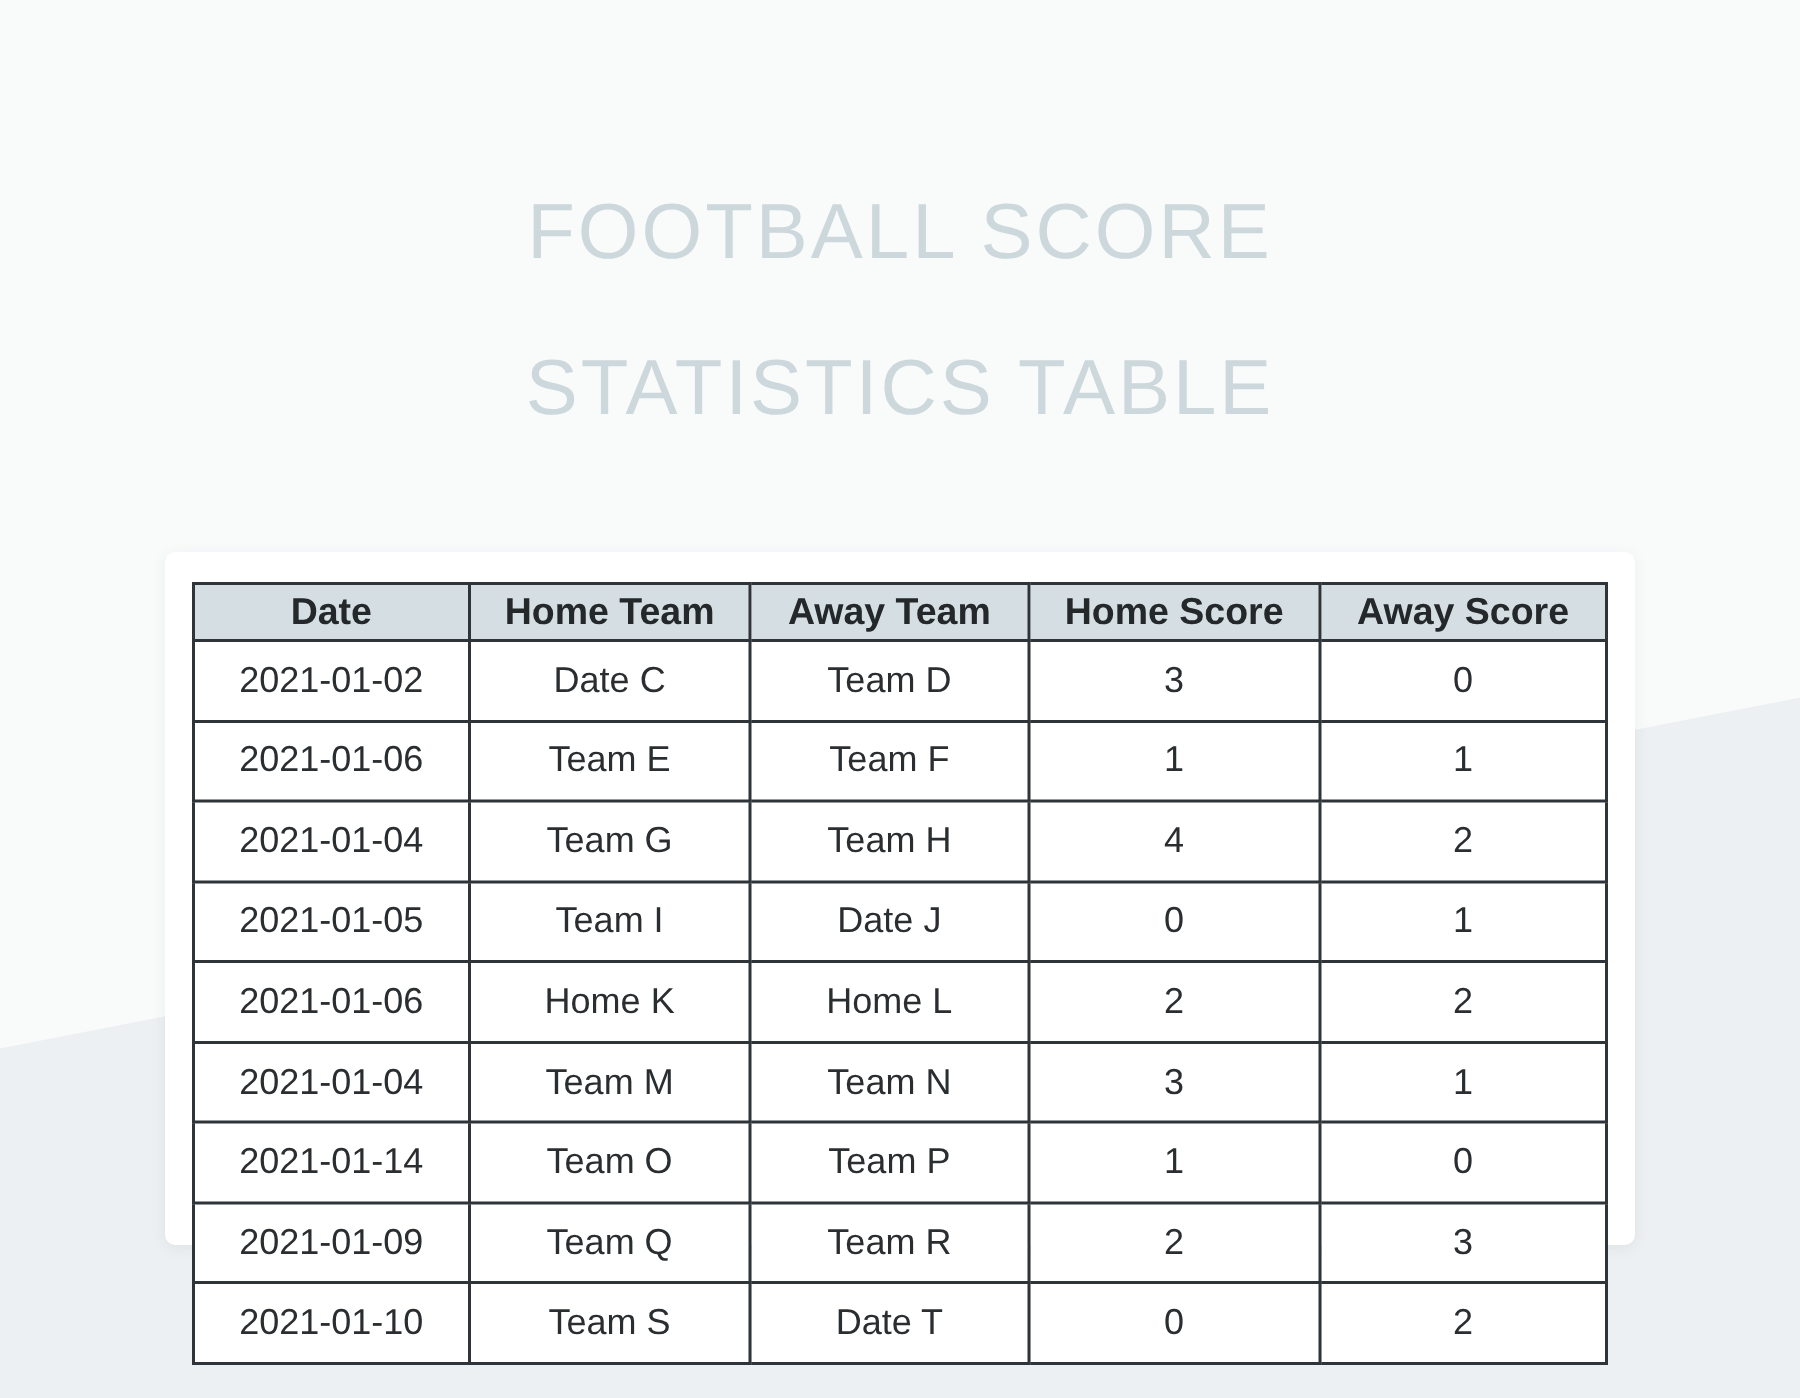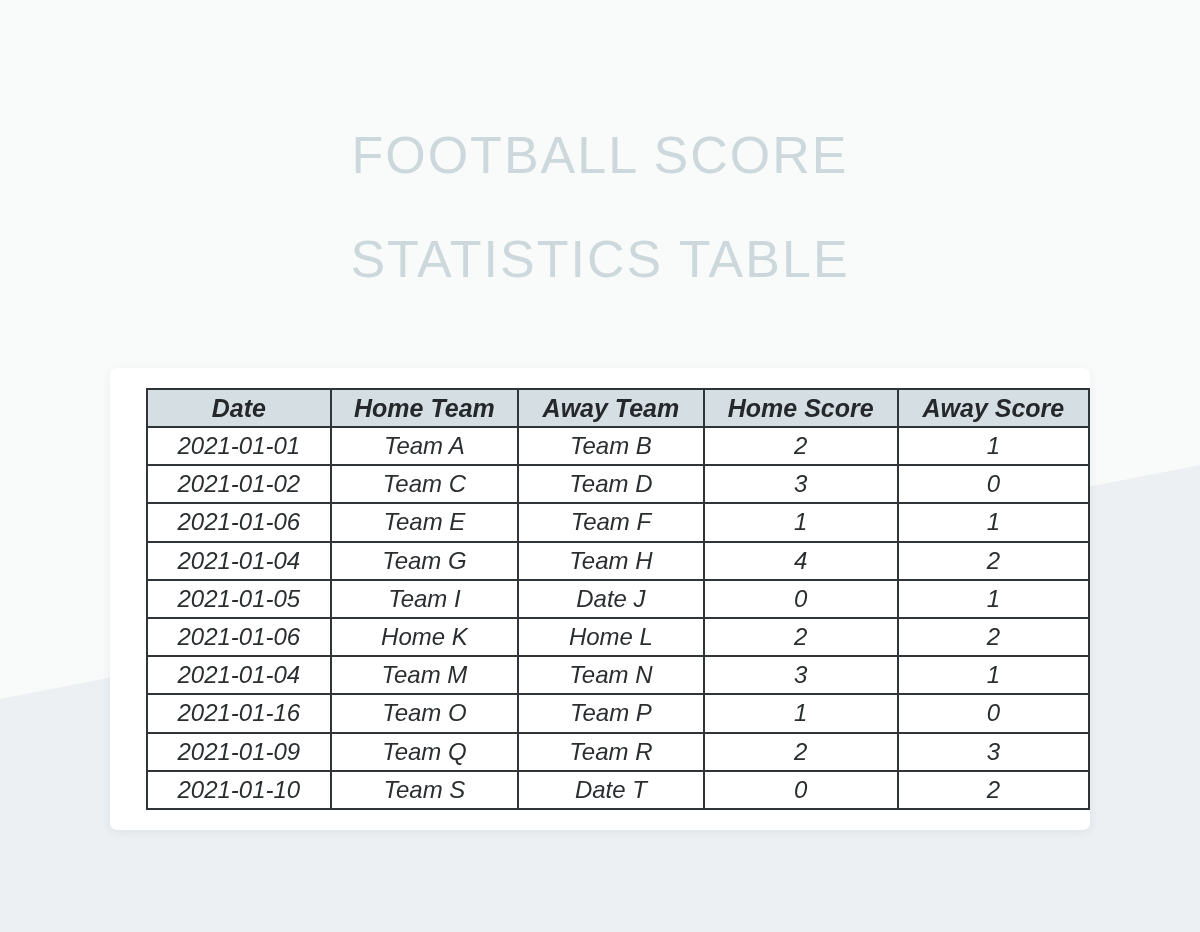--- a/index.html
+++ b/index.html
@@ -41,27 +41,26 @@
     left: 110px;
     top: 368px;
     width: 980px;
     height: 462px;
     background: #ffffff;
     border-radius: 7px;
     box-shadow: 0 2px 10px rgba(40,60,70,0.07);
   }
   table.score-table {
     position: absolute;
-    left: 36px;
+    left: 18px;
     top: 20px;
     width: 944px;
-    height: 422px;
+    height: 522px;
     border-collapse: collapse;
     table-layout: fixed;
-    font-style: italic;
   }
   .score-table th, .score-table td {
     border: 2px solid #2e3438;
     text-align: center;
     vertical-align: middle;
     padding: 0;
     white-space: nowrap;
     overflow: hidden;
   }
   .score-table th {
@@ -107,29 +106,22 @@
       <tr id="header-row">
           <th>Date</th>
           <th>Home Team</th>
           <th>Away Team</th>
           <th>Home Score</th>
           <th>Away Score</th>
         </tr>
     </thead>
     <tbody id="table-body">
         <tr>
-          <td>2021-01-01</td>
-          <td>Team A</td>
-          <td>Team B</td>
-          <td>2</td>
-          <td>1</td>
-        </tr>
-        <tr>
           <td>2021-01-02</td>
-          <td>Team C</td>
+          <td>Date C</td>
           <td>Team D</td>
           <td>3</td>
           <td>0</td>
         </tr>
         <tr>
           <td>2021-01-06</td>
           <td>Team E</td>
           <td>Team F</td>
           <td>1</td>
           <td>1</td>
@@ -156,21 +148,21 @@
           <td>2</td>
         </tr>
         <tr>
           <td>2021-01-04</td>
           <td>Team M</td>
           <td>Team N</td>
           <td>3</td>
           <td>1</td>
         </tr>
         <tr>
-          <td>2021-01-16</td>
+          <td>2021-01-14</td>
           <td>Team O</td>
           <td>Team P</td>
           <td>1</td>
           <td>0</td>
         </tr>
         <tr>
           <td>2021-01-09</td>
           <td>Team Q</td>
           <td>Team R</td>
           <td>2</td>

